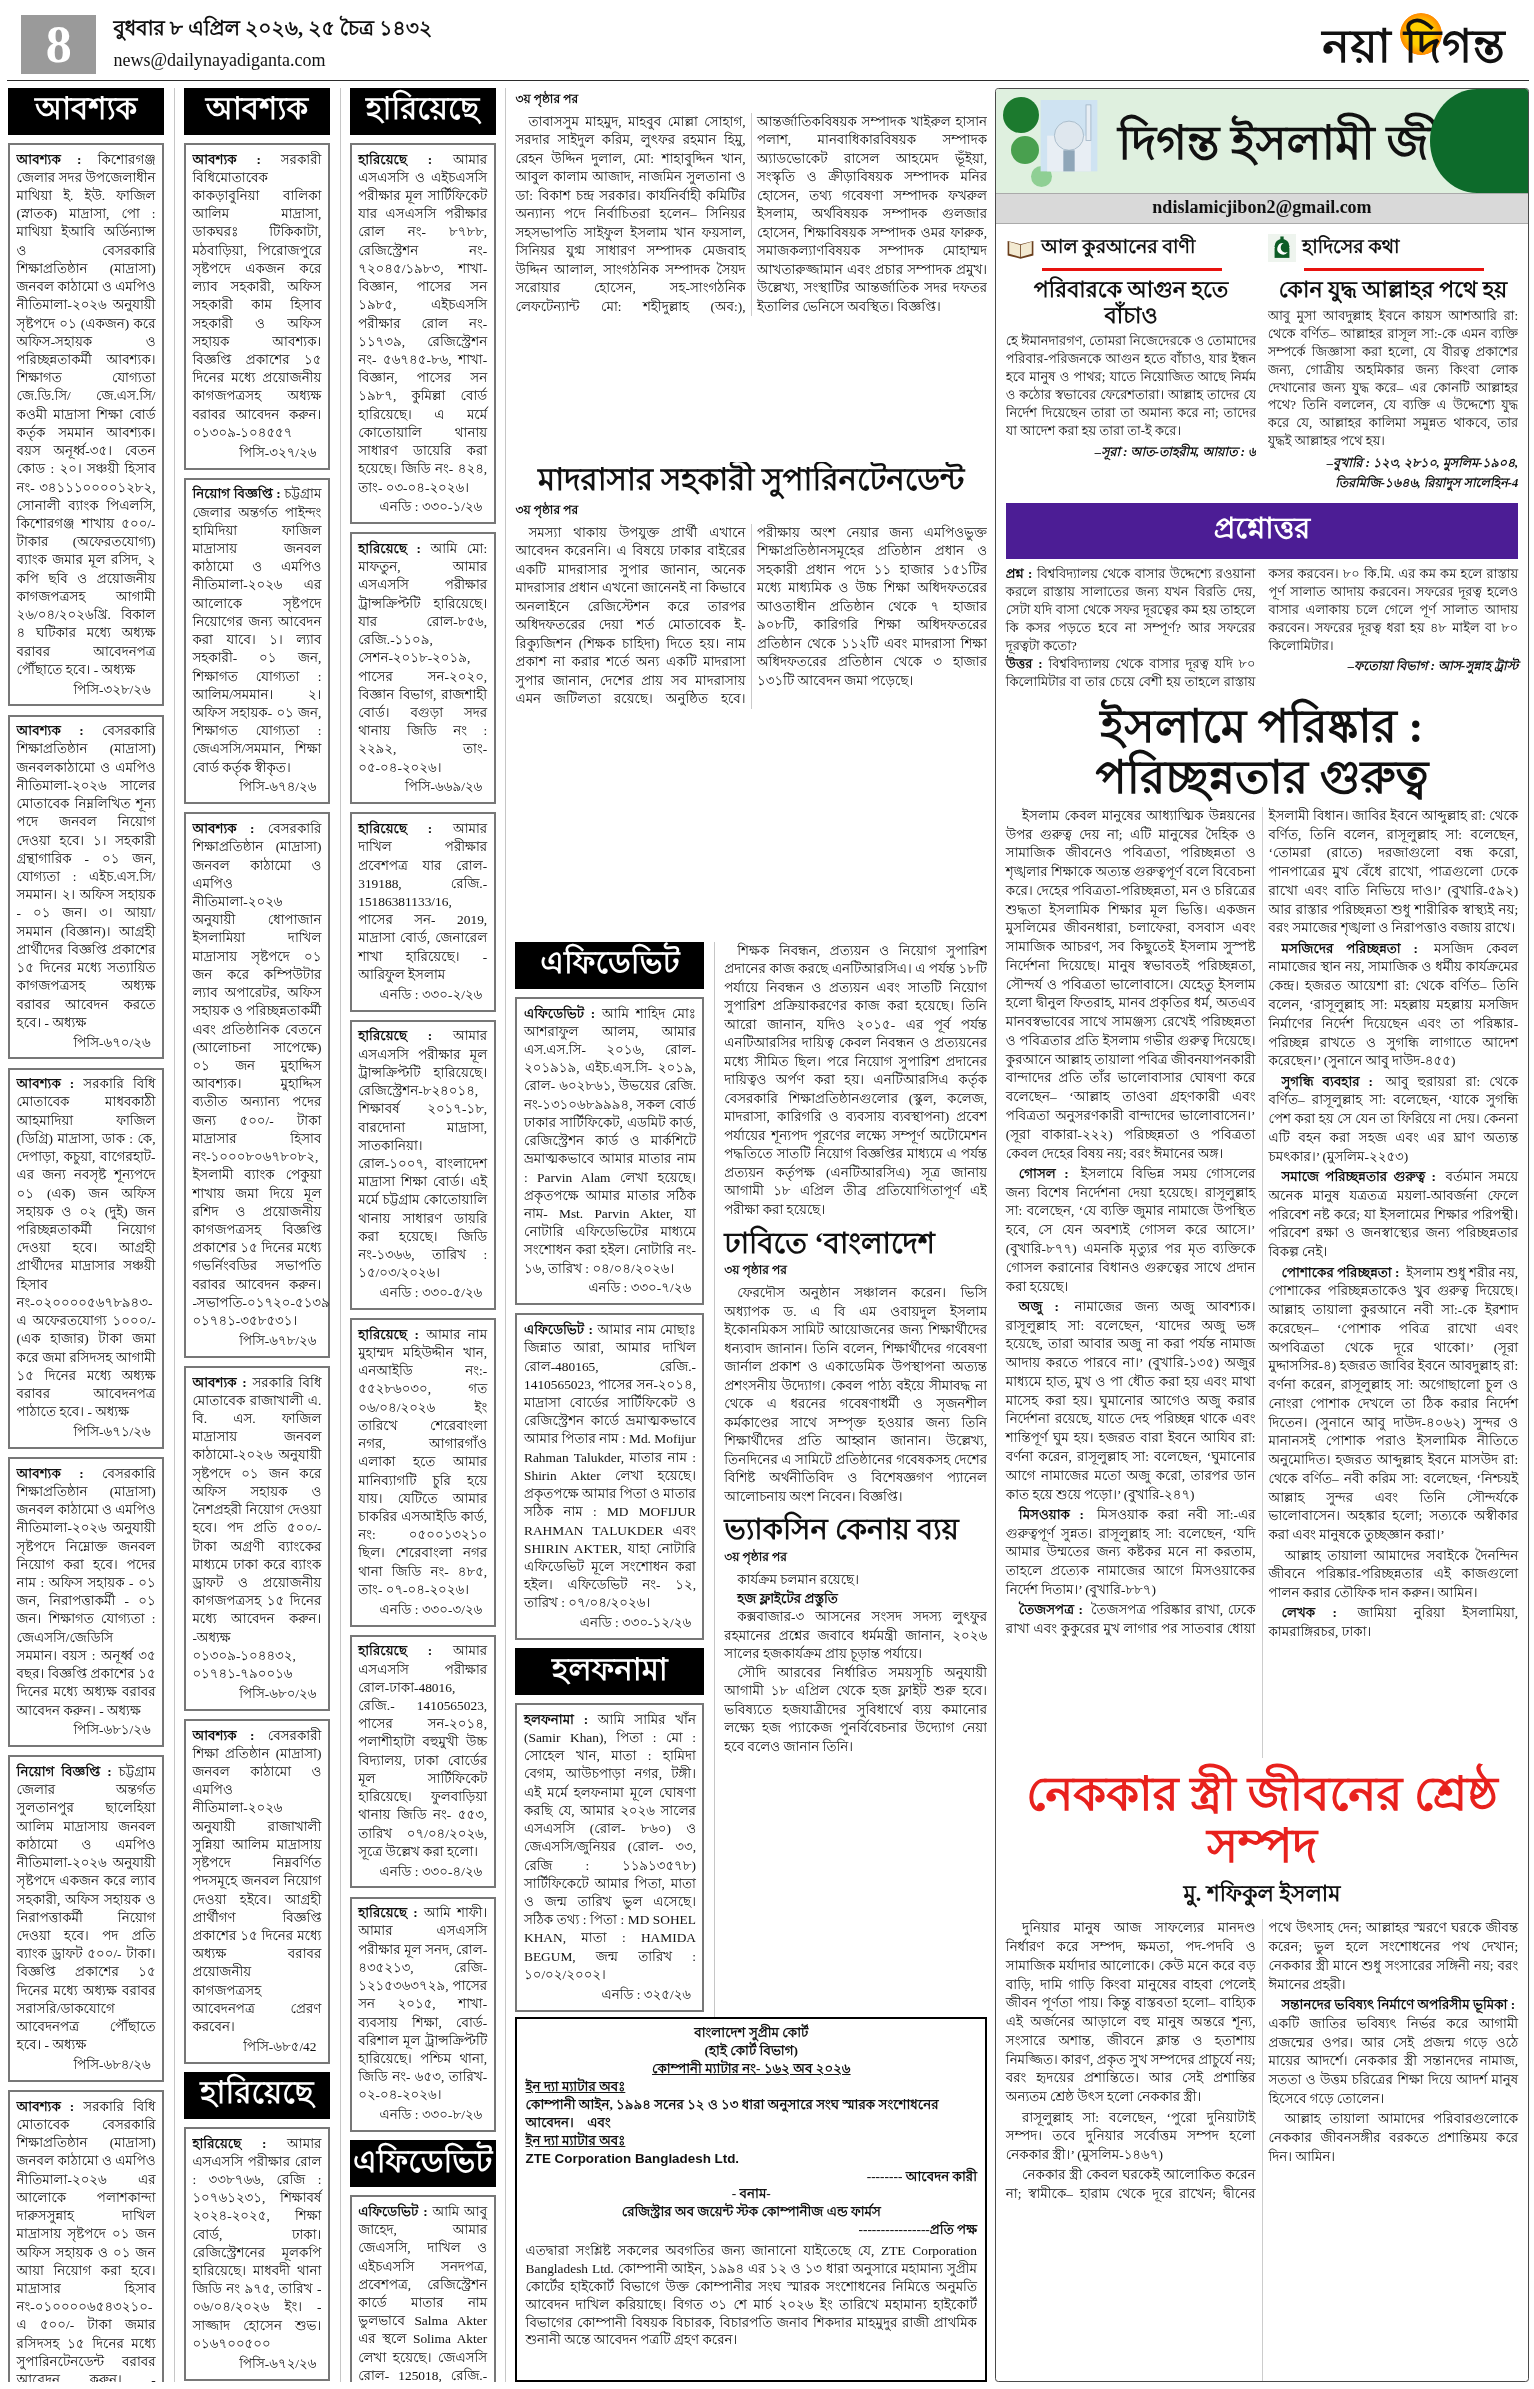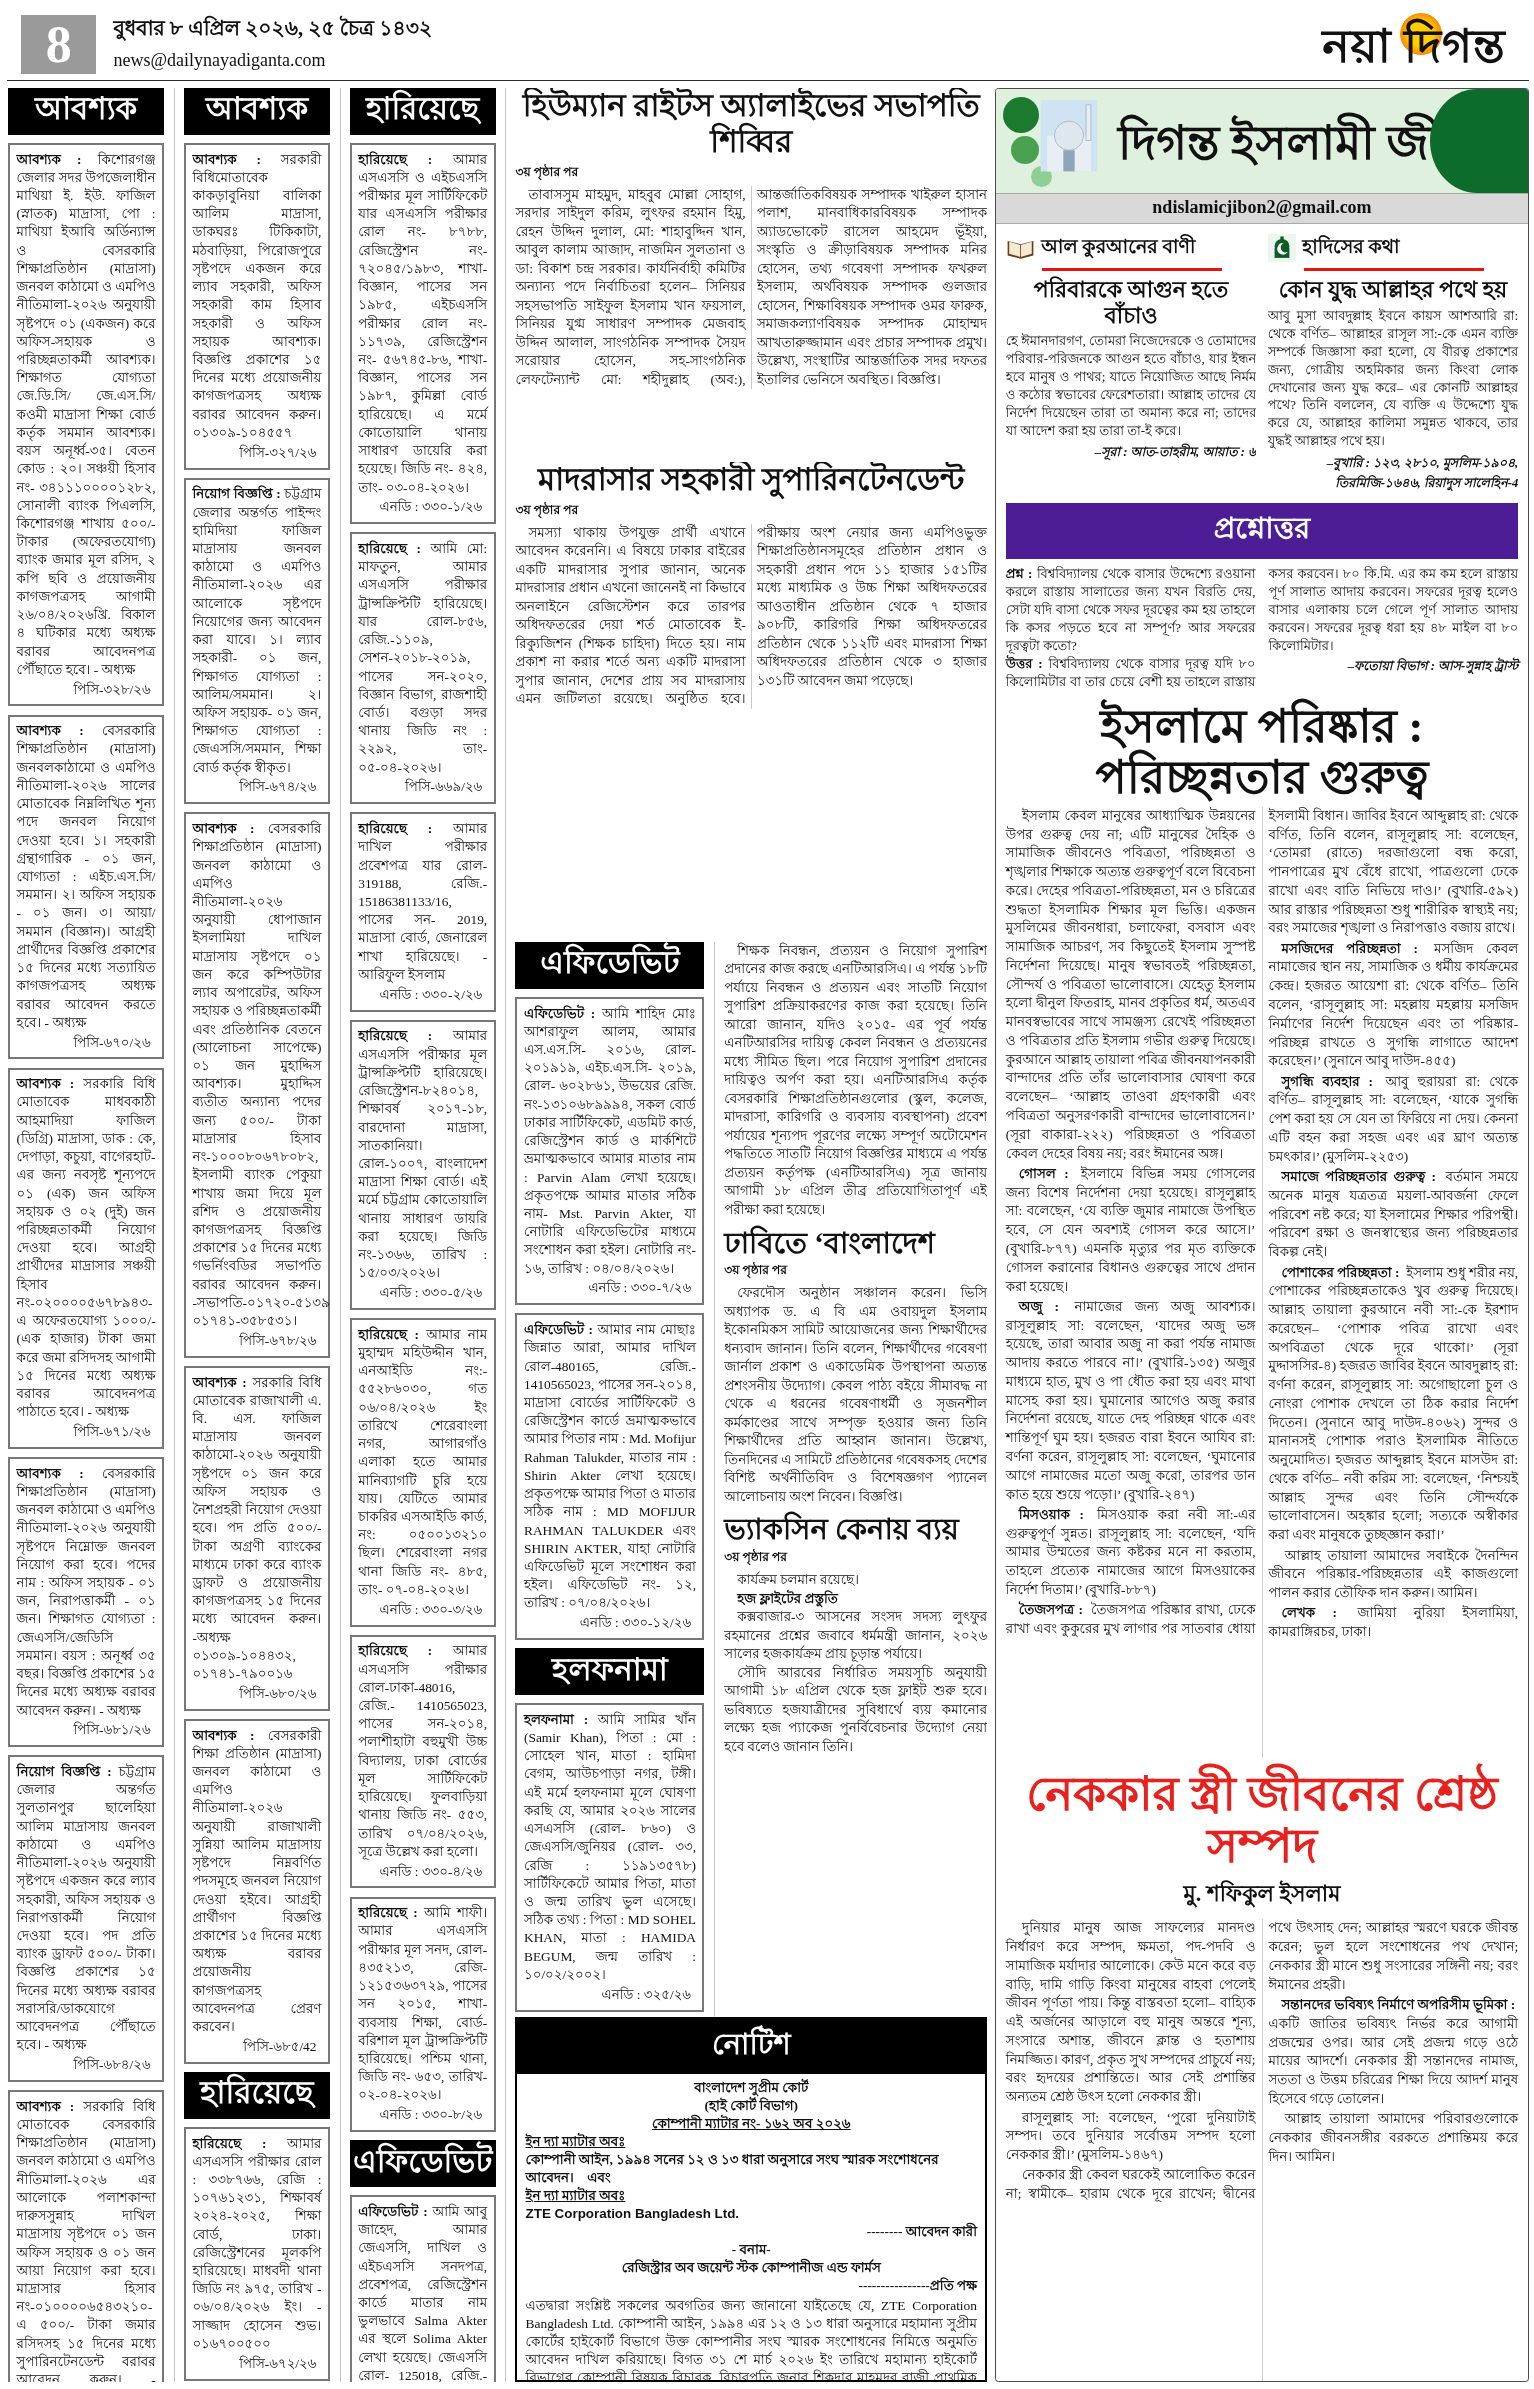--- a/index.html
+++ b/index.html
@@ -160,21 +160,20 @@
       <div>
 
       <div class="ad"><b class="lead">এফিডেভিট : </b> <span>আমি আবু জাহেদ, আমার জেএসসি, দাখিল ও এইচএসসি সনদপত্র, প্রবেশপত্র, রেজিস্ট্রেশন কার্ডে মাতার নাম ভুলভাবে Salma Akter এর স্থলে Solima Akter লেখা হয়েছে। জেএসসি রোল- 125018, রেজি.- 306547, সেশন-2018, পাসের সন- 2019, রোল নং- 309556, রেজি- 1814782014, সেশন- 2021, পাসের সন-2023, বোর্ড চট্টগ্রাম। নোটারি পাবলিক ম্যাজিস্ট্রেট আদালত, ঢাকার এফিডেভিট নং- 08/24, তারিখ : 25/01/2024 মূলে আমার মাতার সঠিক নাম Salma Akter করা হইল।</span><span class="adid">এনডি : ৩৩০-৬/২৬</span></div>
           <div class="ad"><b class="lead">এফিডেভিট : </b> <span>আমি মোঃ ইব্রাহিম খলিল, এস.এস.সি- রোল-২০৬৬৬২, রেজি.-২০১০৯১৩৫৫৩, পাসের সন-২০২৫, ঢাকা বোর্ড। এস.এস.সি ও এইচ.এস.সি অ্যাডমিট কার্ড, রেজিস্ট্রেশন কার্ড, মার্কশিট ও সার্টিফিকেটে ভ্রমাত্মকভাবে আমার পিতার নাম মো: আবুল কাশেম আলী লিখা হয়েছে। আমার পিতার সঠিক নাম আবুল হোসেন। যাহা নোটারি এফিডেভিটের মাধ্যমে সংশোধন করা হইল। যার নং-০৯, তারিখ-১৫-০৩-২০২৬।</span></div>
         </div>
     </div>
 
     <div class="pair">
 
       <div class="art a1">
-        <h2>হিউম্যান রাইটস অ্যালাইভের সভাপতি শিব্বির</h2>
         <div class="cont">৩য় পৃষ্ঠার পর</div>
         <div class="artbody">
             <p>তাবাসসুম মাহমুদ, মাহবুব মোল্লা সোহাগ, সরদার সাইদুল করিম, লুৎফর রহমান হিমু, রেহন উদ্দিন দুলাল, মো: শাহাবুদ্দিন খান, আবুল কালাম আজাদ, নাজমিন সুলতানা ও ডা: বিকাশ চন্দ্র সরকার। কার্যনির্বাহী কমিটির অন্যান্য পদে নির্বাচিতরা হলেন– সিনিয়র সহসভাপতি সাইফুল ইসলাম খান ফয়সাল, সিনিয়র যুগ্ম সাধারণ সম্পাদক মেজবাহ উদ্দিন আলাল, সাংগঠনিক সম্পাদক সৈয়দ সরোয়ার হোসেন, সহ-সাংগঠনিক লেফটেন্যান্ট মো: শহীদুল্লাহ (অব:), আন্তর্জাতিকবিষয়ক সম্পাদক খাইরুল হাসান পলাশ, মানবাধিকারবিষয়ক সম্পাদক অ্যাডভোকেট রাসেল আহমেদ ভূঁইয়া, সংস্কৃতি ও ক্রীড়াবিষয়ক সম্পাদক মনির হোসেন, তথ্য গবেষণা সম্পাদক ফখরুল ইসলাম, অর্থবিষয়ক সম্পাদক গুলজার হোসেন, শিক্ষাবিষয়ক সম্পাদক ওমর ফারুক, সমাজকল্যাণবিষয়ক সম্পাদক মোহাম্মদ আখতারুজ্জামান এবং প্রচার সম্পাদক প্রমুখ। উল্লেখ্য, সংস্থাটির আন্তর্জাতিক সদর দফতর ইতালির ভেনিসে অবস্থিত। বিজ্ঞপ্তি।</p>
           </div>
       </div>
 
       <div class="art a2">
         <h2>মাদরাসার সহকারী সুপারিনটেনডেন্ট</h2>
         <div class="cont">৩য় পৃষ্ঠার পর</div>
         <div class="artbody">
@@ -211,21 +210,20 @@
           <div class="flowbody">
             <p>কার্যক্রম চলমান রয়েছে।</p>
             <p class="subhead">হজ ফ্লাইটের প্রস্তুতি</p>
             <p>কক্সবাজার-৩ আসনের সংসদ সদস্য লুৎফুর রহমানের প্রশ্নের জবাবে ধর্মমন্ত্রী জানান, ২০২৬ সালের হজকার্যক্রম প্রায় চূড়ান্ত পর্যায়ে।</p>
             <p>সৌদি আরবের নির্ধারিত সময়সূচি অনুযায়ী আগামী ১৮ এপ্রিল থেকে হজ ফ্লাইট শুরু হবে। ভবিষ্যতে হজযাত্রীদের সুবিধার্থে ব্যয় কমানোর লক্ষ্যে হজ প্যাকেজ পুনর্বিবেচনার উদ্যোগ নেয়া হবে বলেও জানান তিনি।</p>
           </div>
         </div>
       </div>
 
       <div class="notice">
-        <div class="notice-title">নোটিশ</div>
         <div class="notice-in">
           <div class="nc">বাংলাদেশ সুপ্রীম কোর্ট</div>
           <div class="nc">(হাই কোর্ট বিভাগ)</div>
           <div class="nc nu">কোম্পানী ম্যাটার নং- ১৬২ অব ২০২৬</div>
           <div><b class="nu">ইন দ্যা ম্যাটার অবঃ</b></div>
           <div><b><span>কোম্পানী আইন, ১৯৯৪ সনের ১২ ও ১৩ ধারা অনুসারে সংঘ স্মারক সংশোধনের আবেদন।</span>&nbsp;&nbsp;&nbsp;&nbsp;<span>এবং</span></b></div>
           <div><b class="nu">ইন দ্যা ম্যাটার অবঃ</b></div>
           <div class="mono">ZTE Corporation Bangladesh Ltd.</div>
           <div class="nright">-------- আবেদন কারী</div>
           <div class="nc">- বনাম-</div>

